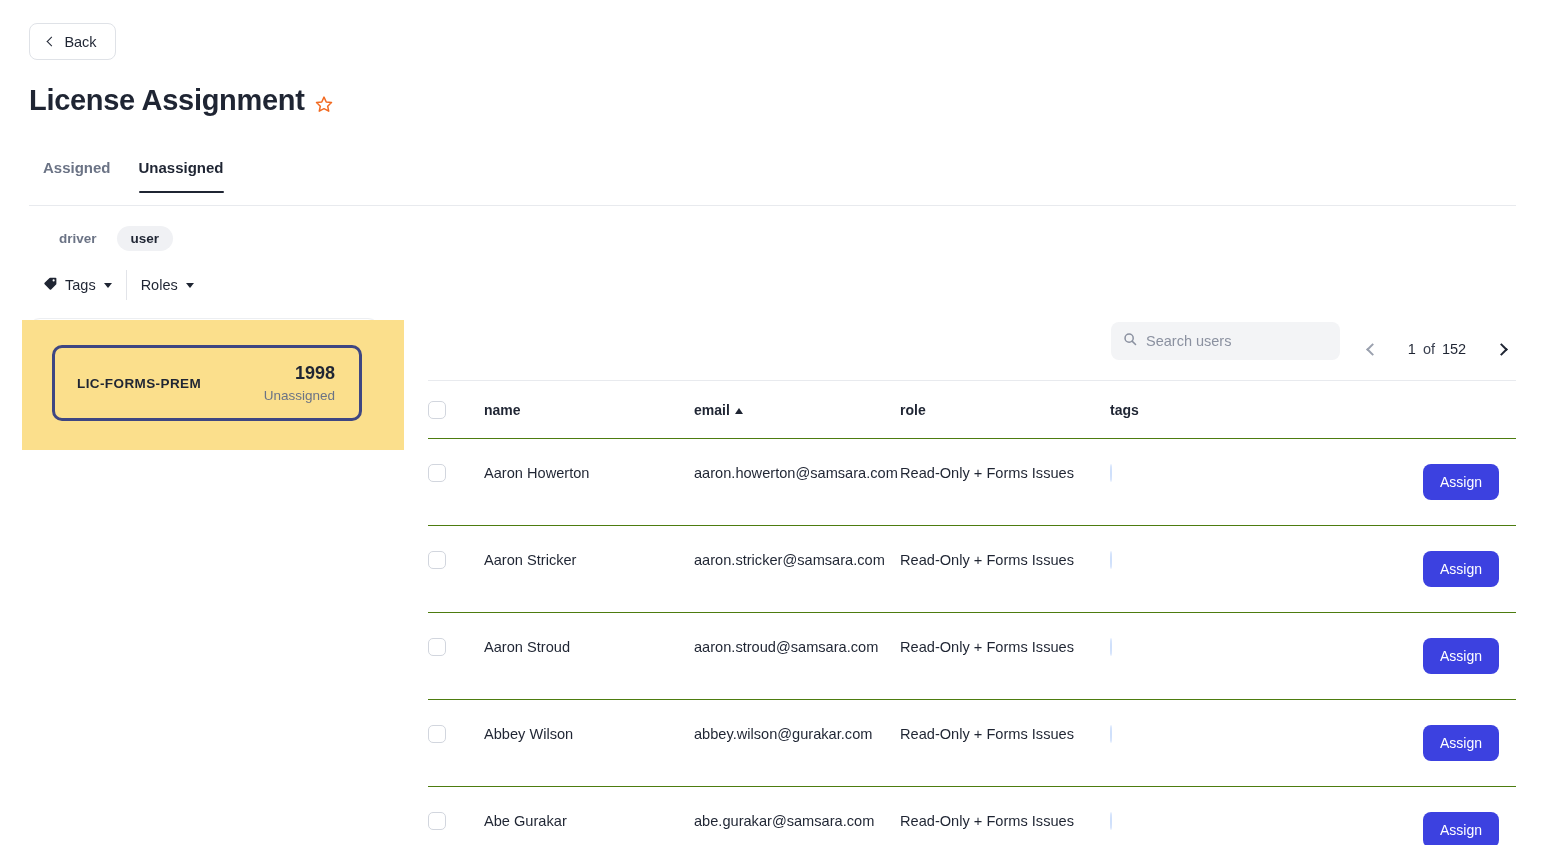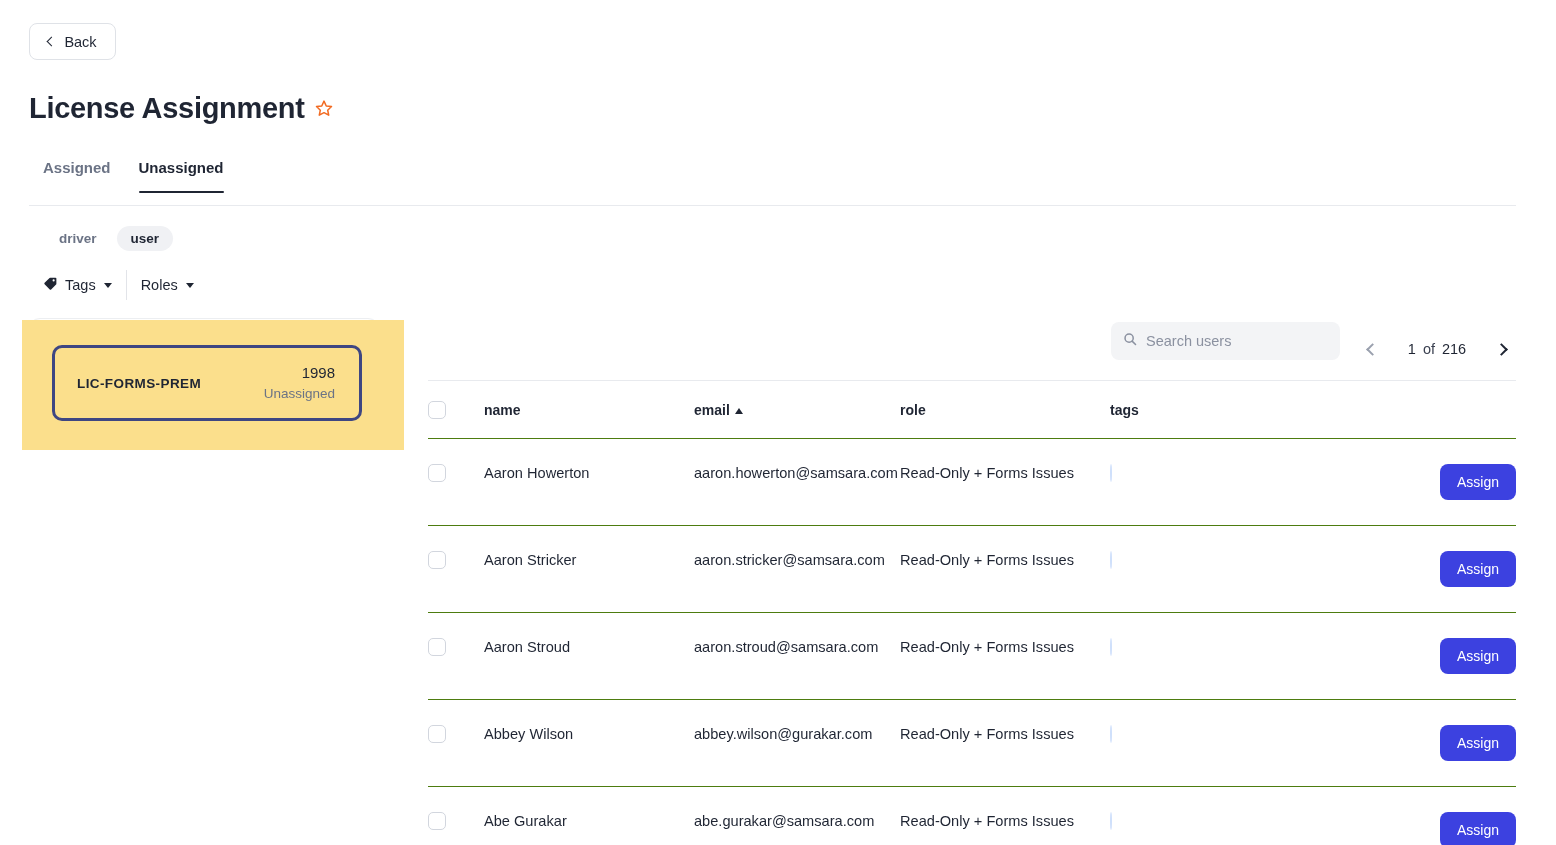--- a/index.html
+++ b/index.html
@@ -23,22 +23,22 @@
   }
   .back-btn .chev {
     display: inline-block; width: 7px; height: 7px;
     border-left: 1.8px solid #1f2533; border-bottom: 1.8px solid #1f2533;
     transform: rotate(45deg); margin-right: 1px;
   }
   .back-btn .lbl { font-size: 14.5px; color: #1f2533; }
 
   
   .title-row {
-    position: absolute; left: 29px; top: 92px;
-    display: flex; align-items: center; gap: 10px;
+    position: absolute; left: 29px; top: 84px;
+    display: flex; align-items: flex-end; gap: 10px;
   }
   .page-title {
     font-size: 29px; font-weight: 700; color: #1f2533;
     letter-spacing: -0.3px;
   }
   .star-icon { display: block; margin-top: 3px; }
 
   
   .tabs {
     position: absolute; left: 29px; top: 146px;
@@ -112,21 +112,21 @@
     width: 310px; height: 76px;
     border: 3px solid #3e4682; border-radius: 10px;
     background: transparent;
     display: flex; align-items: center; cursor: pointer;
   }
   .lic-code {
     font-size: 13.5px; font-weight: 700; color: #1f2533;
     letter-spacing: 0.4px; margin-left: 22px;
   }
   .lic-right { margin-left: auto; margin-right: 24px; text-align: right; }
-  .lic-count { font-size: 15px; font-weight: 400; color: #1f2533; line-height: 1.45; }
+  .lic-count { font-size: 18px; font-weight: 700; color: #1f2533; line-height: 1.45; }
   .lic-state { font-size: 13.5px; color: #6b7385; line-height: 1.45; }
 
   
   .content { position: absolute; left: 428px; top: 318px; width: 1088px; }
 
   .toolbar {
     position: relative; height: 62px;
     display: flex; align-items: center;
   }
   .search {
@@ -206,21 +206,21 @@
 
   .assign-btn {
     background: #3c41e0; color: #ffffff;
     border: none; border-radius: 8px;
     font-family: "Liberation Sans", sans-serif;
     font-size: 14px; font-weight: 400;
     width: 76px; height: 36px; cursor: pointer;
     display: block;
   }
   td.act { padding-top: 17px; }
-  .act-wrap { display: flex; justify-content: flex-end; padding-left: 101px; }
+  .act-wrap { display: flex; justify-content: flex-start; padding-left: 101px; }
 </style>
 </head>
 <body>
 
 <div class="page">
 
   <div class="back-btn">
     <span class="chev"></span>
     <span class="lbl">Back</span>
   </div>
@@ -296,21 +296,21 @@
         <input type="text" placeholder="Search users" style="">
       </div>
 
       <div class="pager">
         <div class="pg-btn">
           <span class="pg-chev left"></span>
         </div>
         <div class="pg-text">
           <span>1</span>
           <span class="of">of</span>
-          <span>216</span>
+          <span>152</span>
         </div>
         <div class="pg-btn">
           <span class="pg-chev right"></span>
         </div>
       </div>
     </div>
 
     <div class="rule"></div>
 
     <table class="users">

